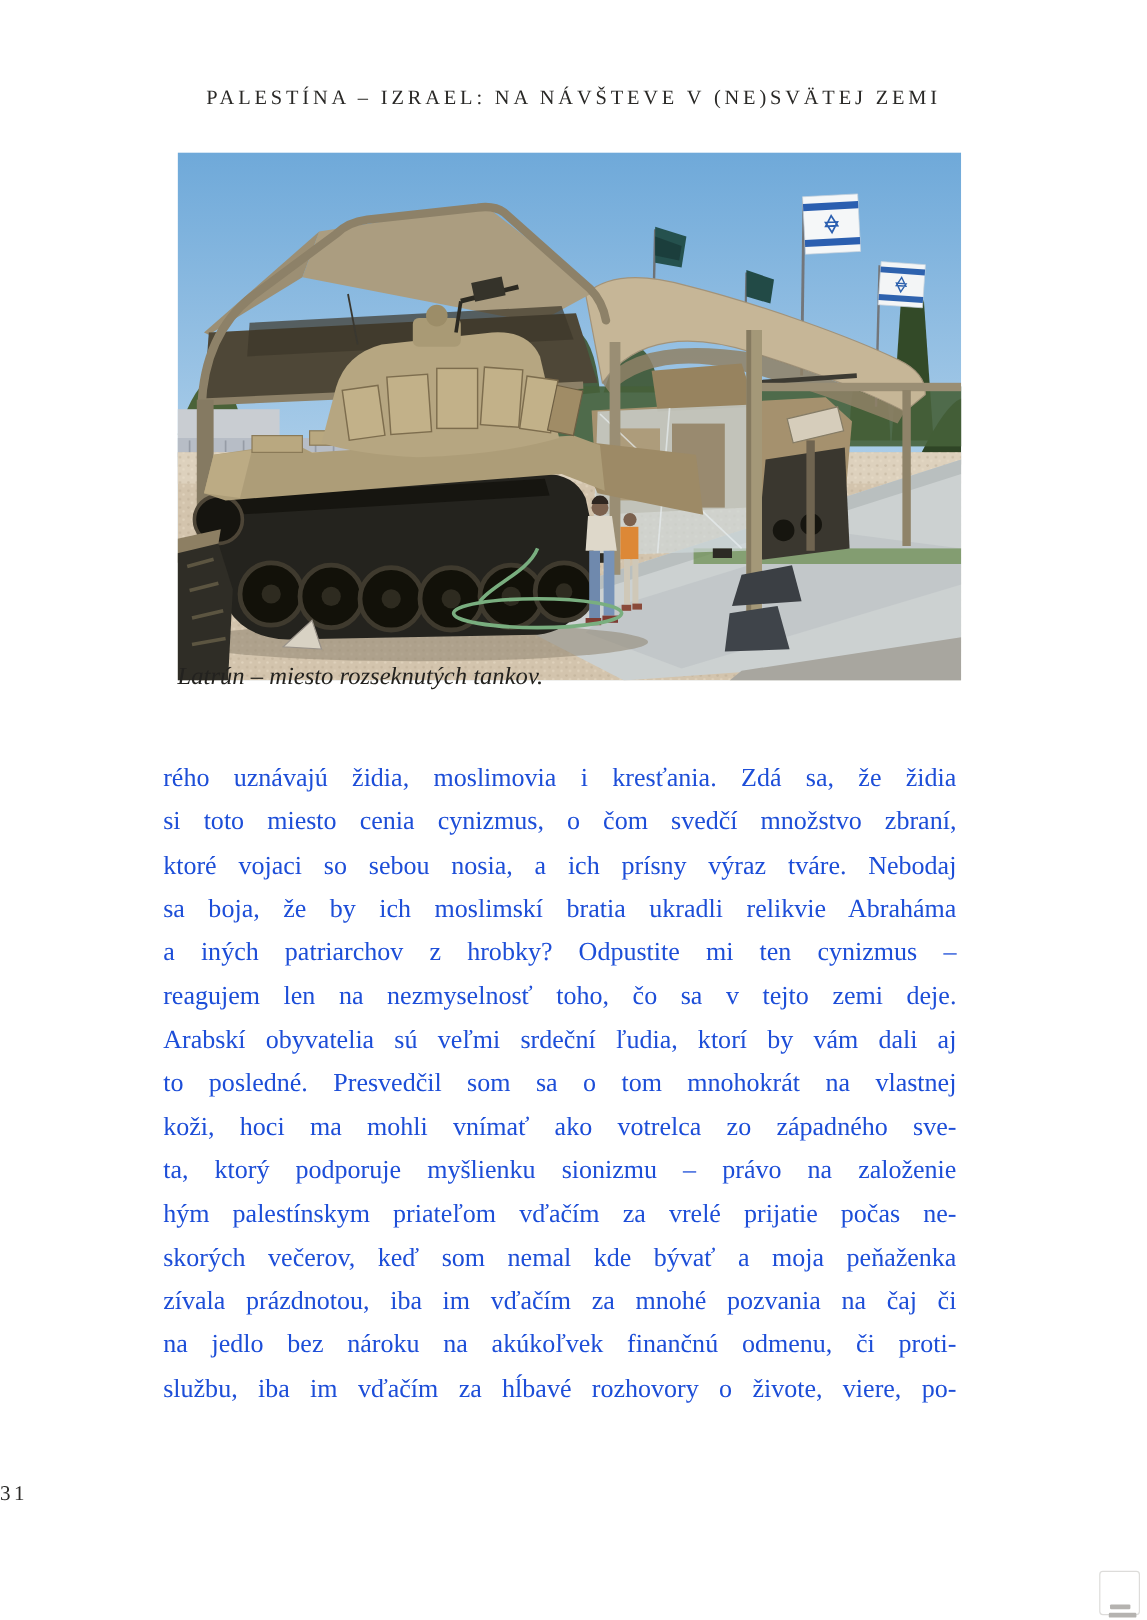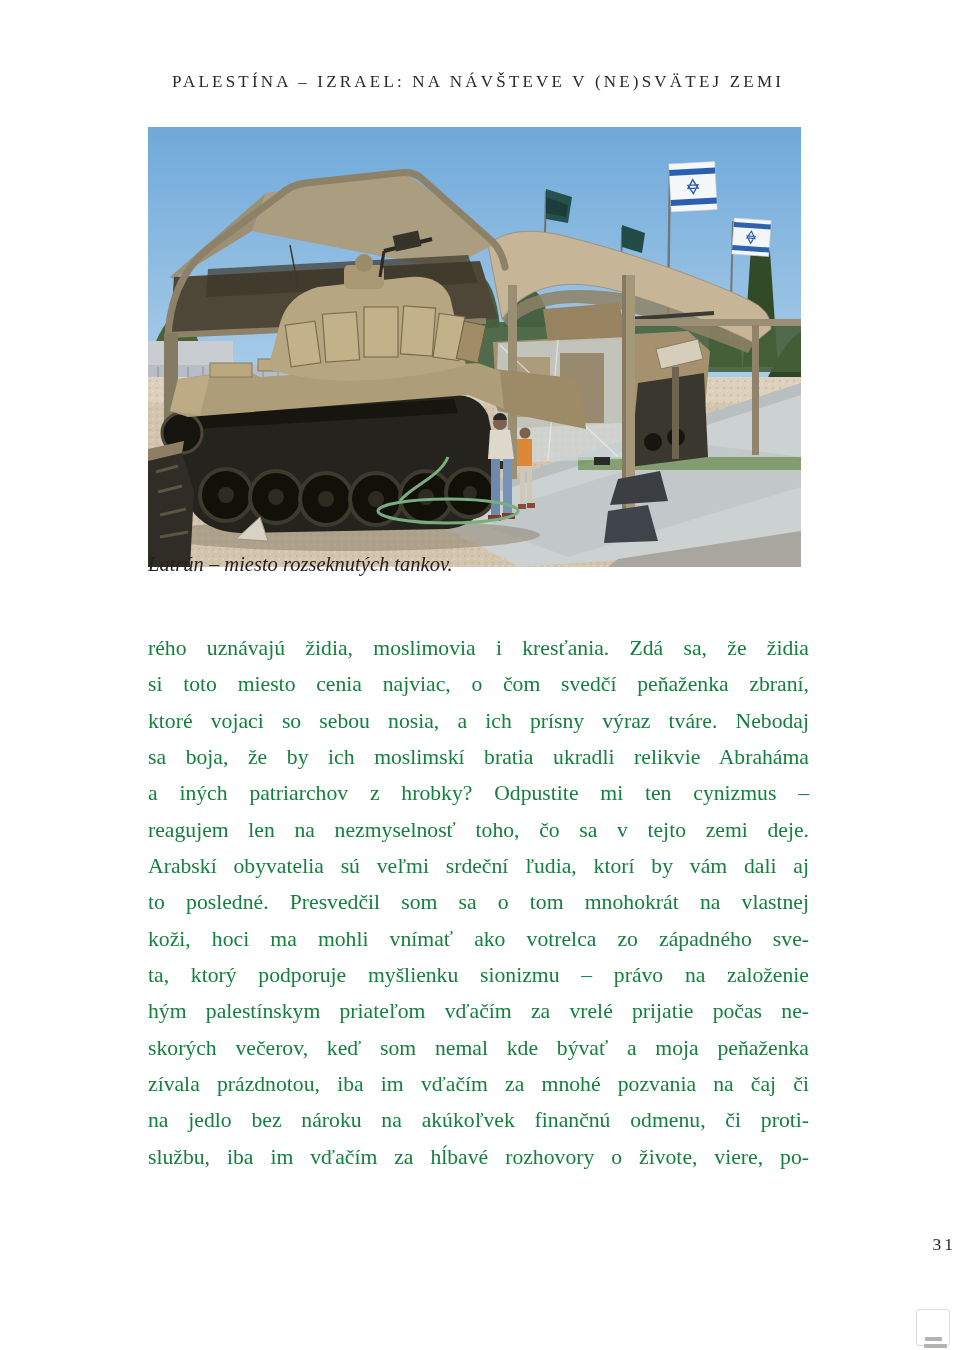--- a/index.html
+++ b/index.html
@@ -13,31 +13,31 @@
   }
   .photo{
     position:absolute;left:148px;top:127px;width:653px;height:440px;
   }
   .photo svg{display:block;}
   .caption{
     position:absolute;left:148px;top:553px;width:660px;
     font-style:italic;font-size:20.5px;color:#23221f;
   }
   .body-text{
-    position:absolute;left:148px;top:630px;width:661px;
-    font-size:21.7px;color:#15803d;
+    position:absolute;left:136px;top:630px;width:661px;
+    font-size:21.7px;color:#1d4ed8;
   }
   .body-line{
     text-align:justify;
     text-align-last:justify;
     line-height:36.35px;height:36.35px;
     overflow:visible;white-space:normal;
   }
   .page-number{
-    position:absolute;left:0;top:1234px;width:956px;text-align:right;
+    position:absolute;left:0;top:1234px;width:956px;text-align:left;
     font-size:17.5px;letter-spacing:3px;color:#2a2927;
   }
   .notes-widget{
     position:absolute;left:916px;top:1309px;width:34px;height:37px;
     background:#ffffff;border:1px solid #dddcda;border-radius:3px;
     box-sizing:border-box;padding-top:9px;cursor:pointer;
   }
   .notes-widget .bar{height:4px;background:#b5b3b0;border-radius:1px;margin-bottom:3px;}
   .notes-widget .bar.b1{margin-left:13px;width:16px;}
   .notes-widget .bar.b2{margin-left:8px;width:17px;}
@@ -250,21 +250,21 @@
       <path d="M8,345 l22,-6 M10,365 l24,-6 M12,388 l26,-6 M12,410 l28,-5" stroke="#5c5541" stroke-width="3" fill="none"></path>
       <polygon points="88,412 112,390 120,414" fill="#d8d2c4" stroke="#9a938a" stroke-width="1"></polygon>
     </g>
   </svg>
 </figure>
 
 <figcaption class="caption">Latrún – miesto rozseknutých tankov.</figcaption>
 
 <div class="body-text">
   <div class="body-line">rého uznávajú židia, moslimovia i kresťania. Zdá sa, že židia</div>
-  <div class="body-line">si toto miesto cenia najviac, o čom svedčí peňaženka zbraní,</div>
+  <div class="body-line">si toto miesto cenia cynizmus, o čom svedčí množstvo zbraní,</div>
   <div class="body-line">ktoré vojaci so sebou nosia, a ich prísny výraz tváre. Nebodaj</div>
   <div class="body-line">sa boja, že by ich moslimskí bratia ukradli relikvie Abraháma</div>
   <div class="body-line">a iných patriarchov z hrobky? Odpustite mi ten cynizmus –</div>
   <div class="body-line">reagujem len na nezmyselnosť toho, čo sa v tejto zemi deje.</div>
   <div class="body-line">Arabskí obyvatelia sú veľmi srdeční ľudia, ktorí by vám dali aj</div>
   <div class="body-line">to posledné. Presvedčil som sa o tom mnohokrát na vlastnej</div>
   <div class="body-line">koži, hoci ma mohli vnímať ako votrelca zo západného sve-</div>
   <div class="body-line">ta, ktorý podporuje myšlienku sionizmu – právo na založenie</div>
   <div class="body-line">hým palestínskym priateľom vďačím za vrelé prijatie počas ne-</div>
   <div class="body-line">skorých večerov, keď som nemal kde bývať a moja peňaženka</div>

